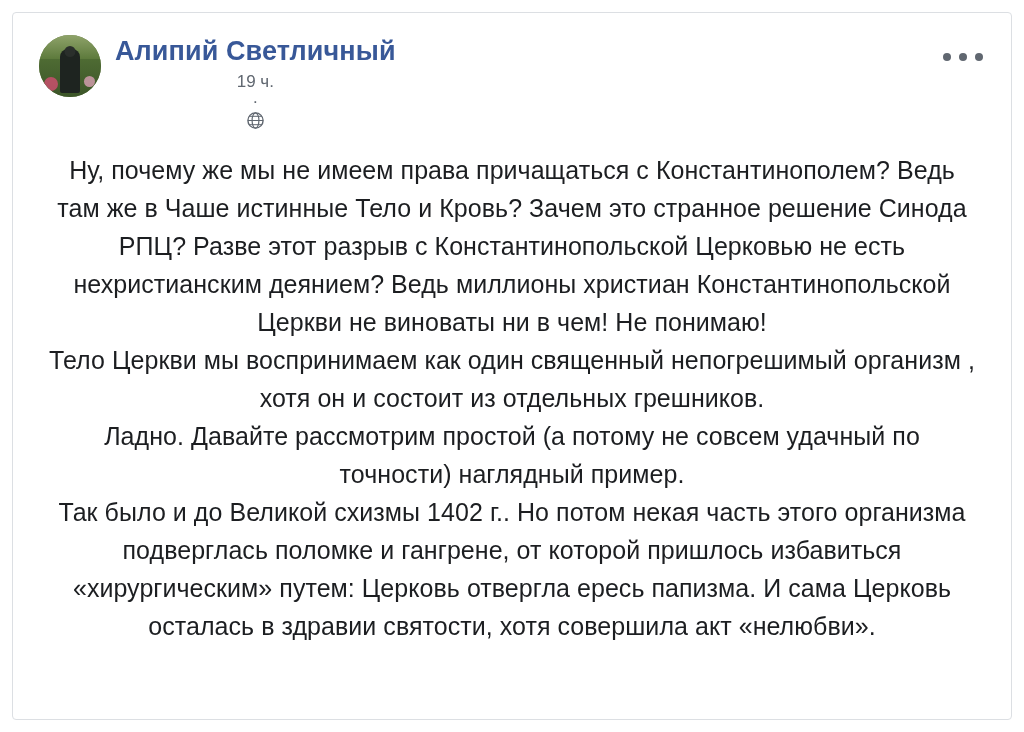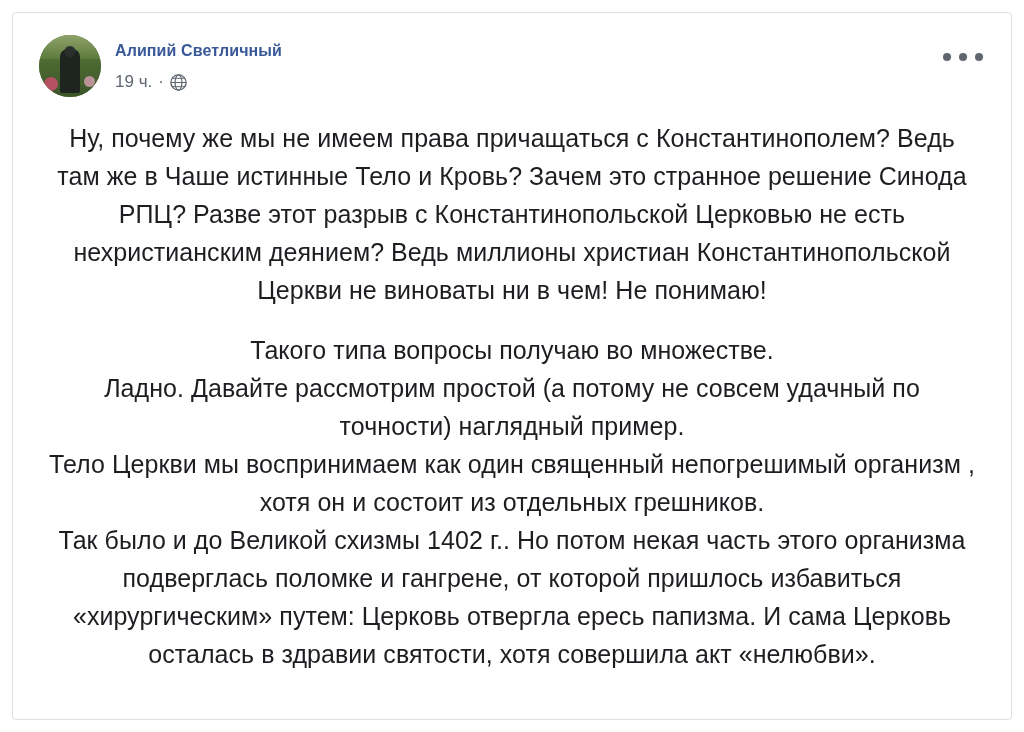--- a/index.html
+++ b/index.html
@@ -87,34 +87,35 @@
     opacity: .8;
   }
   .header-text {
     margin-left: 14px;
     padding-top: 2px;
     display: flex;
     flex-direction: column;
   }
   .author-name {
     color: #385898;
-    font-size: 16px;
+    font-size: 27px;
     font-weight: bold;
     line-height: 28px;
     letter-spacing: 0.1px;
     text-decoration: none;
     cursor: pointer;
   }
   .meta-row {
     display: flex;
     align-items: center;
     margin-top: 7px;
     color: #606770;
     font-size: 17px;
     line-height: 20px;
+    flex-direction: column;
   }
   .meta-time {
     color: #606770;
     cursor: pointer;
   }
   .meta-sep {
     margin: 0 6px;
     color: #606770;
   }
   .globe-icon {
@@ -195,19 +196,18 @@
 
     <div class="menu-dots">
       <span></span>
       <span></span>
       <span></span>
     </div>
   </div>
 
   <div class="post-body">
     <p class="para">Ну, почему же мы не имеем права причащаться с Константинополем? Ведь там же в Чаше истинные Тело и Кровь? Зачем это странное решение Синода РПЦ? Разве этот разрыв с Константинопольской Церковью не есть нехристианским деянием? Ведь миллионы христиан Константинопольской Церкви не виноваты ни в чем! Не понимаю!</p>
-    <p class="para block-gap">Такого типа вопросы получаю во множестве.</p>
+    <p class="para tight">Тело Церкви мы воспринимаем как один священный непогрешимый организм , хотя он и состоит из отдельных грешников.</p>
     <p class="para tight">Ладно. Давайте рассмотрим простой (а потому не совсем удачный по точности) наглядный пример.</p>
-    <p class="para tight">Тело Церкви мы воспринимаем как один священный непогрешимый организм , хотя он и состоит из отдельных грешников.</p>
     <p class="para tight">Так было и до Великой схизмы 1402 г.. Но потом некая часть этого организма подверглась поломке и гангрене, от которой пришлось избавиться «хирургическим» путем: Церковь отвергла ересь папизма. И сама Церковь осталась в здравии святости, хотя совершила акт «нелюбви».</p>
   </div>
 
 </div>
 
 </body></html>

